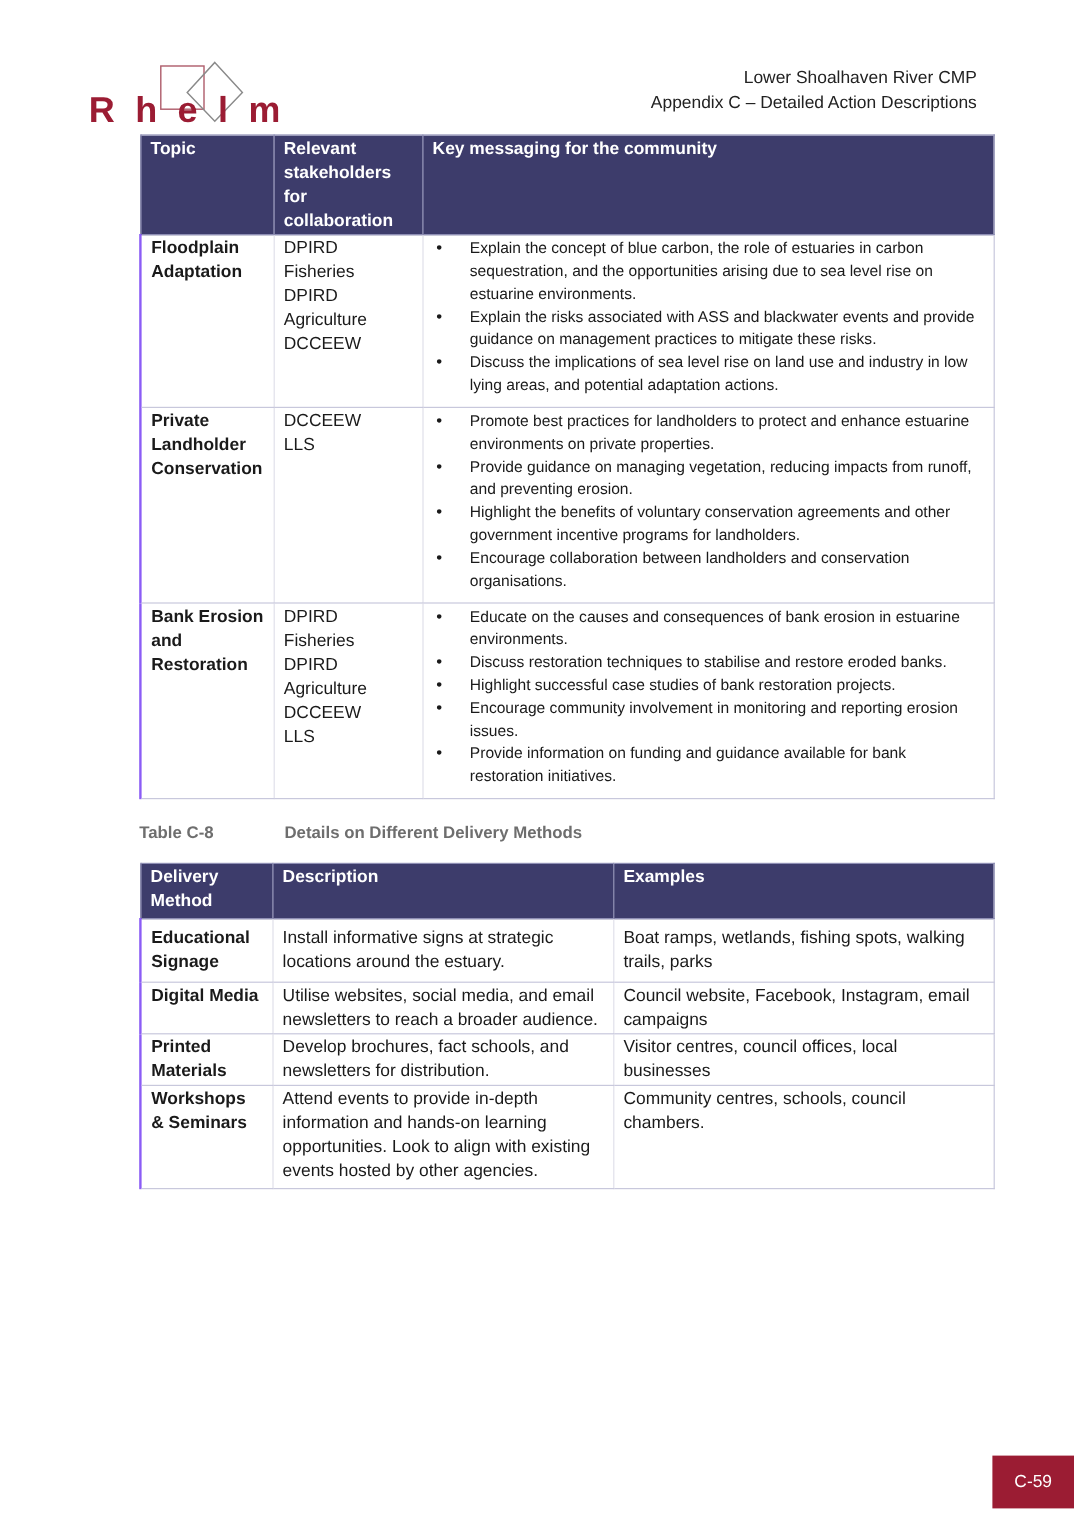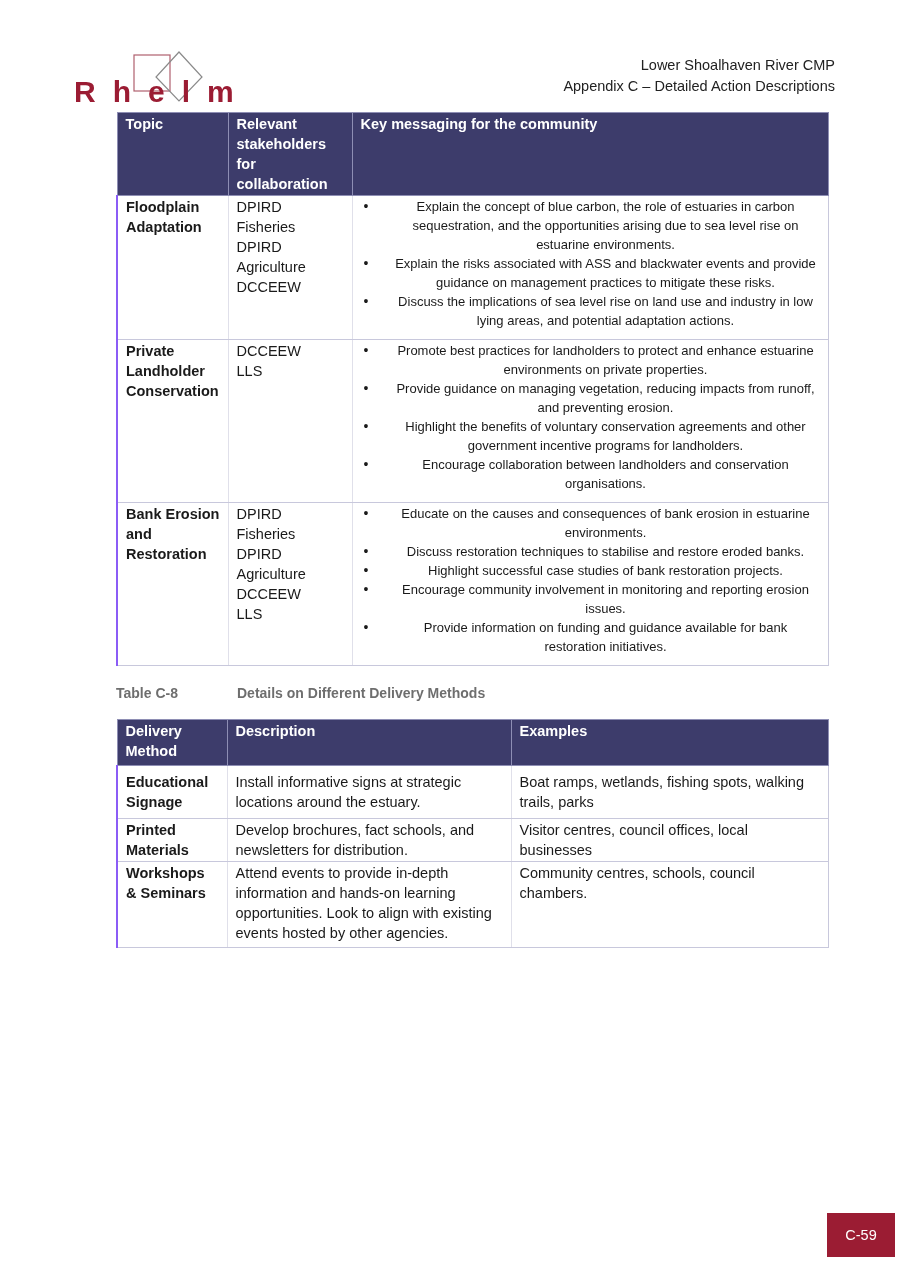--- a/index.html
+++ b/index.html
@@ -2,30 +2,30 @@
 <html><head>
 <meta charset="utf-8">
 <style>
   html, body { margin: 0; padding: 0; }
   body {
     width: 899px; height: 1273px; background: #ffffff; position: relative; overflow: hidden;
     font-family: "Liberation Sans", sans-serif; color: #1a1a1a;
   }
   .logo { position: absolute; left: 72px; top: 50px; width: 160px; height: 58px; }
   .logo svg { width: 160px; height: 58px; }
-  .header-right { position: absolute; right: 64px; top: 55px; text-align: right; font-size: 14.5px; line-height: 21px; color: #222; }
+  .header-right { position: absolute; right: 85px; top: 55px; text-align: right; font-size: 14.5px; line-height: 21px; color: #222; }
   table { border-collapse: collapse; position: absolute; left: 116px; table-layout: fixed; }
   th { background: #3d3c6b; color: #fff; font-weight: bold; text-align: left; vertical-align: top; font-size: 14.5px; line-height: 20px; padding: 1px 8px 1px 8px; border: 1px solid #8e8eb4; }
   td { vertical-align: top; font-size: 14.5px; line-height: 20px; padding: 1px 8px 1px 8px; border-top: 1px solid #c8c8dc; border-bottom: 1px solid #c8c8dc; border-left: 1px solid #e0e0ea; border-right: 1px solid #e0e0ea; }
   td:first-child { border-left: 2px solid #8b5cf6; }
   td:last-child { border-right: 1px solid #c8c8dc; }
   td.topic { font-weight: bold; }
   td.stake div { line-height: 20px; }
   ul.bullets { list-style: none; margin: 0; padding: 0 0 8px 0; }
-  ul.bullets li { position: relative; padding-left: 31px; font-size: 13px; line-height: 19px; text-align: center; }
+  ul.bullets li { position: relative; padding-left: 31px; font-size: 13px; line-height: 19px; }
   ul.bullets li::before { content: "\2022"; position: absolute; left: 3px; top: 0; font-size: 14px; }
   #table1 { top: 112px; width: 711px; }
   #table2 { top: 719px; width: 711px; }
   .caption { position: absolute; left: 116px; top: 685px; font-size: 14px; font-weight: bold; color: #6e6e6e; }
   .caption .num { display: inline-block; width: 121px; }
   .page-badge { position: absolute; left: 827px; top: 1213px; width: 68px; height: 44px; background: #9b1c33; color: #fff; font-size: 14.5px; display: flex; align-items: center; justify-content: center; }
 </style>
 </head>
 <body>
 
@@ -126,20 +126,25 @@
       <th>Examples</th>
     </tr>
   </thead>
   <tbody>
     <tr>
       <td class="topic" style="padding-top:6px;padding-bottom:6px">Educational Signage</td>
       <td style="padding-top:6px">Install informative signs at strategic locations around the estuary.</td>
       <td style="padding-top:6px">Boat ramps, wetlands, fishing spots, walking trails, parks</td>
     </tr>
     <tr>
+      <td class="topic" style="padding-top:1px">Digital Media</td>
+      <td>Utilise websites, social media, and email newsletters to reach a broader audience.</td>
+      <td>Council website, Facebook, Instagram, email campaigns</td>
+    </tr>
+    <tr>
       <td class="topic">Printed Materials</td>
       <td>Develop brochures, fact schools, and newsletters for distribution.</td>
       <td>Visitor centres, council offices, local businesses</td>
     </tr>
     <tr>
       <td class="topic">Workshops &amp; Seminars</td>
       <td style="padding-bottom:4px">Attend events to provide in-depth information and hands-on learning opportunities. Look to align with existing events hosted by other agencies.</td>
       <td>Community centres, schools, council chambers.</td>
     </tr>
   </tbody>

